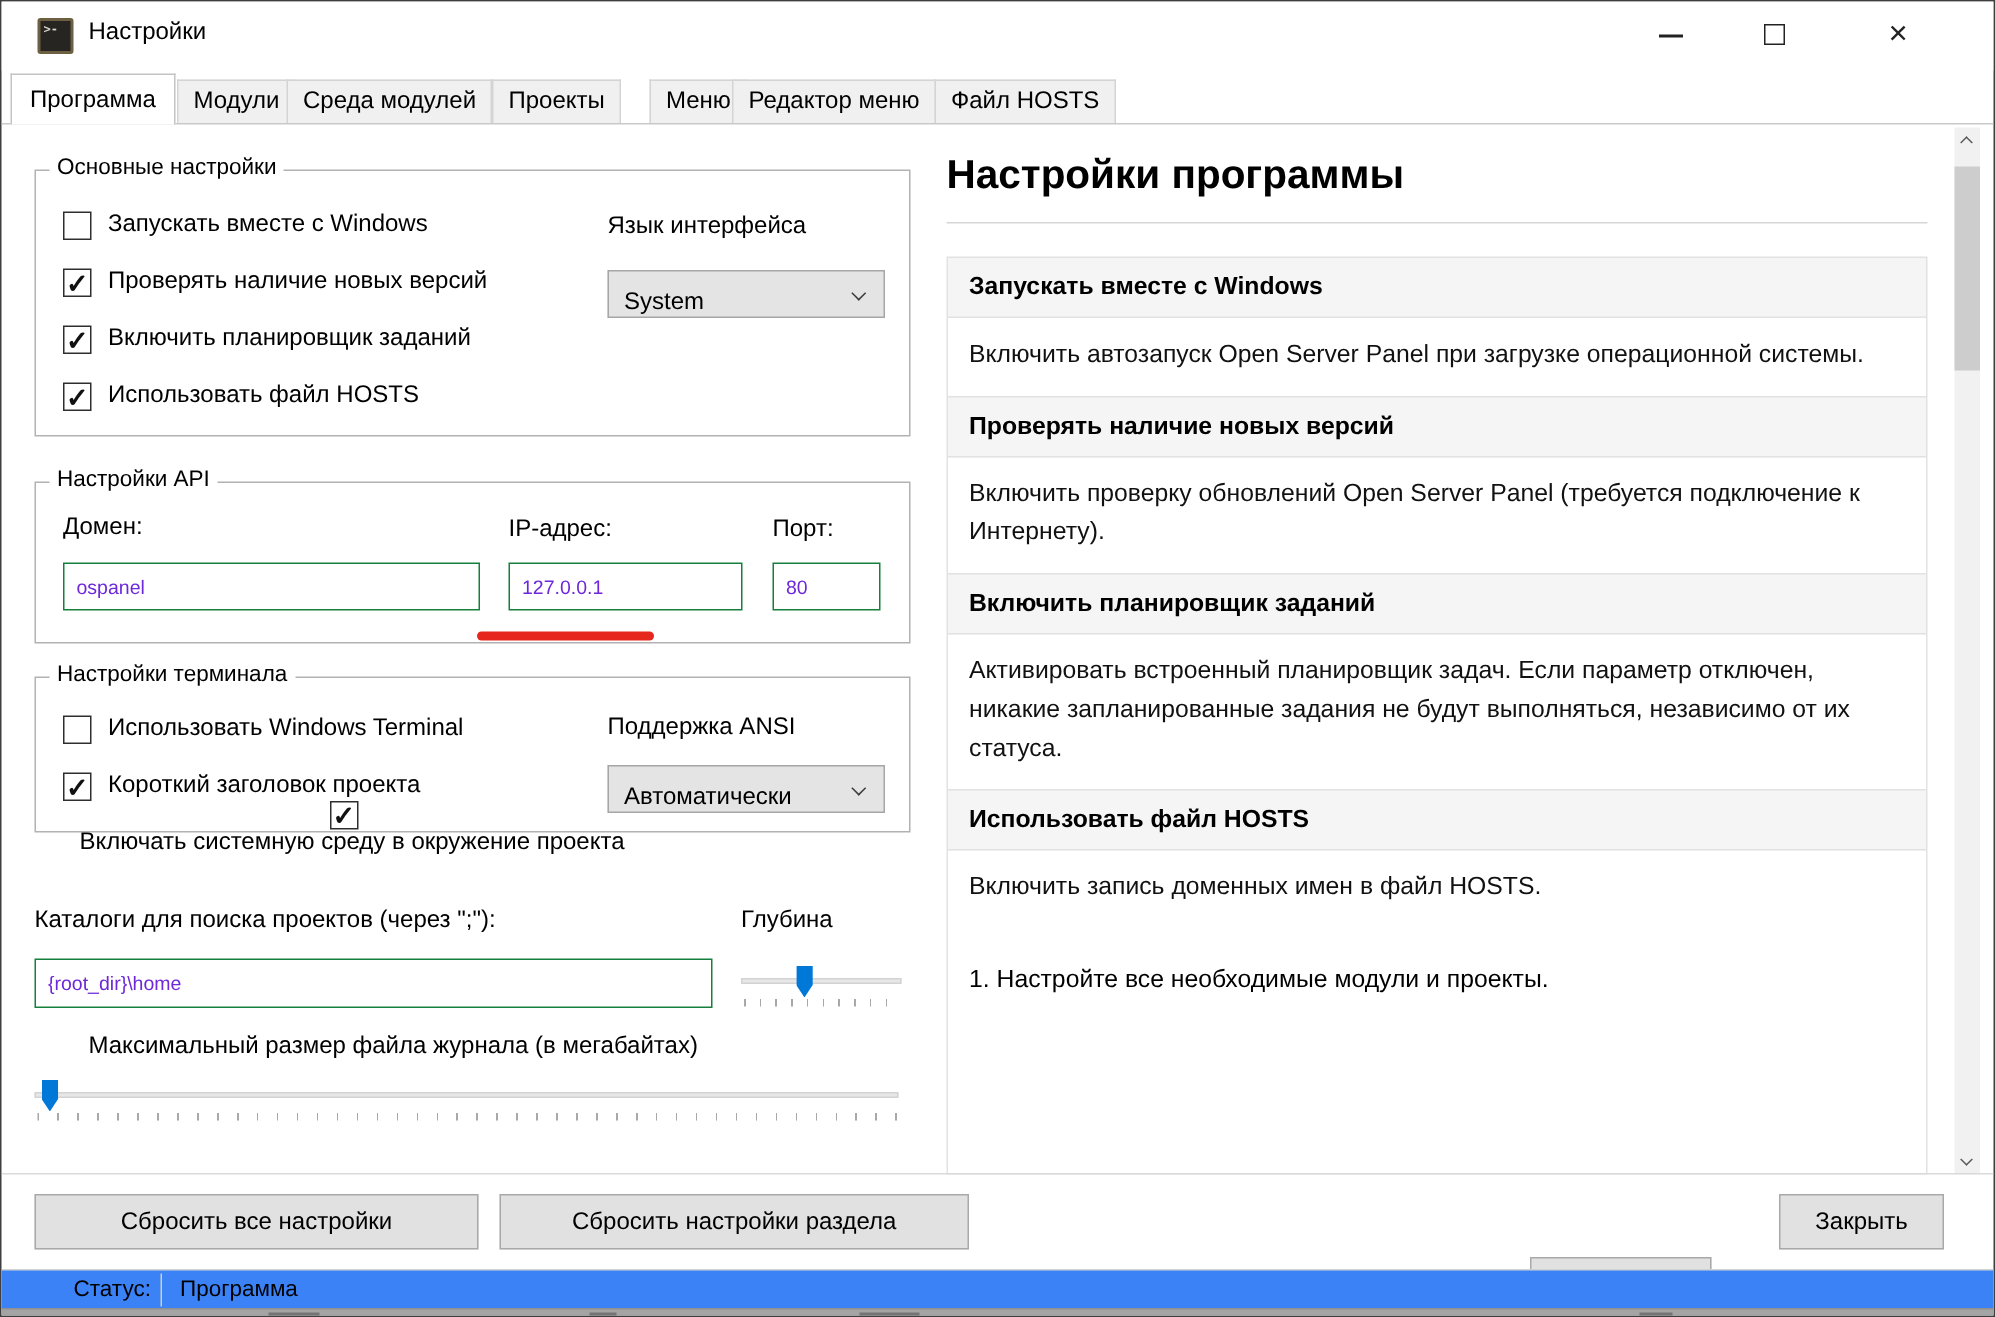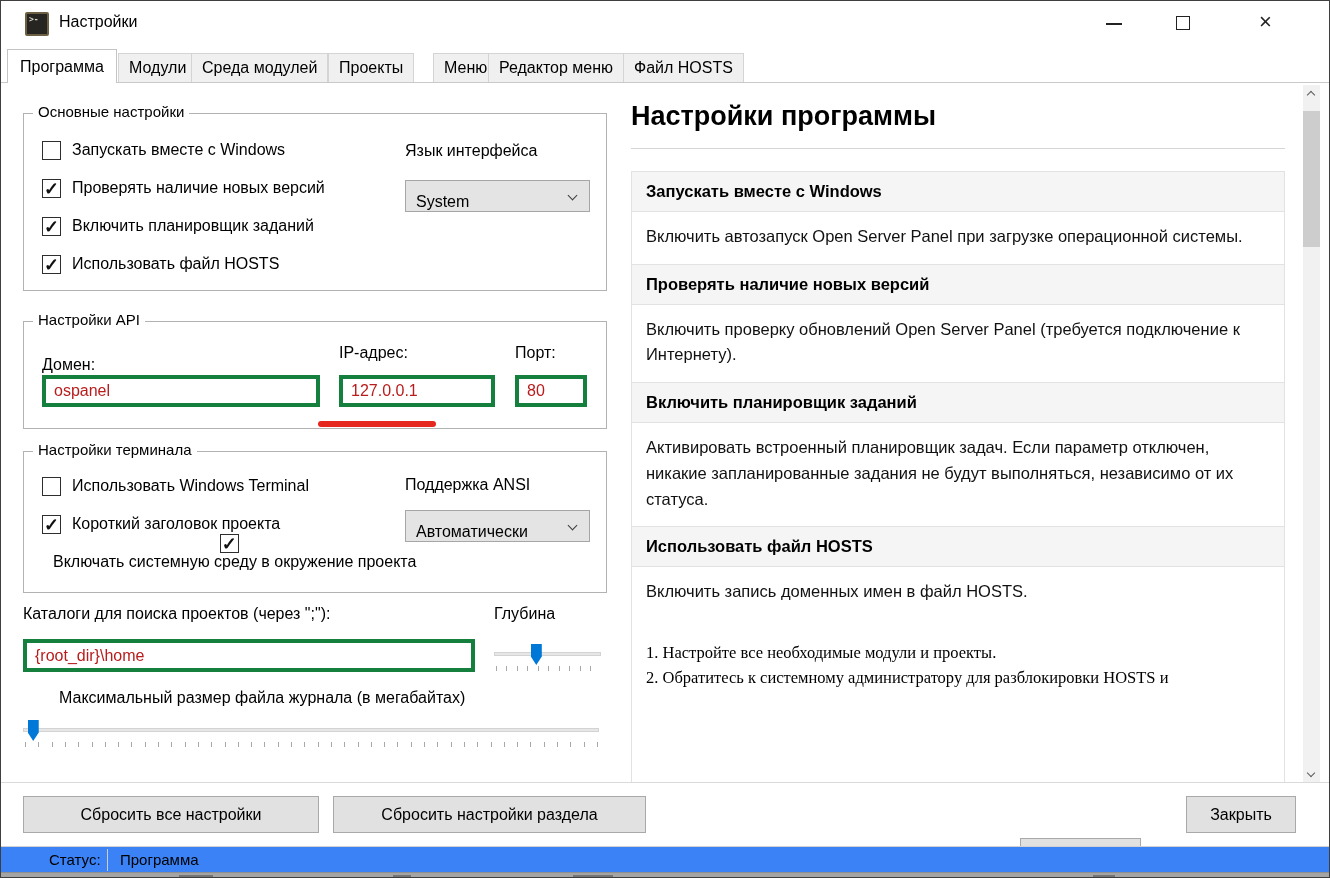--- a/index.html
+++ b/index.html
@@ -48,22 +48,22 @@
 
   .chkrow { position:absolute; left:18px; height:24px; display:flex; align-items:center; cursor:default; }
   .chkbox { width:19px; height:19px; border:1px solid #2e2e2e; background:#fff; position:relative; flex:0 0 auto; }
   .chkbox.checked::after {
     content:"\2713"; position:absolute; left:1px; top:-2px; font-size:18px; font-weight:bold; color:#111;
   }
   .chklabel { margin-left:11px; font-size:16px; white-space:nowrap; }
 
   .field-label { position:absolute; font-size:16px; white-space:nowrap; }
   .txtinput {
-    position:absolute; height:32px; border:4px solid #15803d; background:#fff;
-    font-family:"Liberation Sans", sans-serif; font-size:16px; padding:0 8px; color:#b91c1c;
+    position:absolute; height:32px; border:1px solid #15803d; background:#fff;
+    font-family:"Liberation Sans", sans-serif; font-size:13px; padding:0 8px; color:#6d28d9;
   }
   .combo {
     position:absolute; height:32px; background:#e4e4e4; border:1px solid #a6a6a6;
     display:flex; align-items:flex-end; padding:0 10px; font-size:16px; cursor:default;
   }
   .combo .chev {
     position:absolute; right:13px; top:11px; width:7px; height:7px;
     border-right:1.4px solid #3c3c3c; border-bottom:1.4px solid #3c3c3c; transform:rotate(45deg);
   }
 
@@ -85,21 +85,21 @@
     position:absolute; left:630px; top:170px; width:654px; height:612px;
     border:1px solid #e2e2e2; overflow:hidden; background:#fff;
   }
   .sec-head {
     background:#f5f5f5; border-bottom:1px solid #e2e2e2; border-top:1px solid #e2e2e2;
     font-size:16.5px; font-weight:700; padding:10px 14px;
   }
   .help-wrap .section:first-child .sec-head { border-top:none; }
   .sec-body { font-size:16.5px; line-height:1.56; padding:12px 14px 14px 14px; color:#111; }
   .sec-sub { font-size:16.5px; font-weight:700; line-height:1.5; padding:10px 14px 0 14px; }
-  .sec-line { font-size:16.5px; line-height:1.5; padding:0 14px;font-family:Liberation Serif, serif; }
+  .sec-line { font-size:16.5px; line-height:1.5; padding:0 14px; }
   .sec-line.first { padding-top:22px; }
 
   
   .vscroll { position:absolute; left:1302px; top:84px; width:17px; height:698px; background:#f1f1f1; }
   .vs-btn { position:absolute; left:0; width:17px; height:17px; }
   .vs-btn .chev { position:absolute; left:5px; width:6px; height:6px; border-right:1.3px solid #5b5b5b; border-bottom:1.3px solid #5b5b5b; }
   .vs-btn.up .chev { top:7px; transform:rotate(-135deg); }
   .vs-btn.down { bottom:0; }
   .vs-btn.down .chev { top:4px; transform:rotate(45deg); }
   .vs-thumb { position:absolute; left:0; top:26px; width:17px; height:136px; background:#cdcdcd; }
@@ -167,30 +167,30 @@
     </div>
     <div class="field-label" style="left:381px; top:28px;">Язык интерфейса</div>
     <div class="combo" style="left:381px; top:66px; width:185px;">
       <span>System</span>
       <span class="chev"></span>
     </div>
   </div>
 
   <div class="groupbox" style="left:22px; top:320px; width:584px; height:108px;">
     <div class="legend">Настройки API</div>
-    <div class="field-label" style="left:18px; top:34px;">Домен:</div>
+    <div class="field-label" style="left:18px; top:21px;">Домен:</div>
     <input class="txtinput" style="left: 18px; top: 53px; width: 278px;" value="ospanel">
     <div class="field-label" style="left:315px; top:22px;">IP-адрес:</div>
     <input class="txtinput" style="left: 315px; top: 53px; width: 156px;" value="127.0.0.1">
     <div class="field-label" style="left:491px; top:22px;">Порт:</div>
     <input class="txtinput" style="left: 491px; top: 53px; width: 72px;" value="80">
   </div>
   <div class="red-underline" style="left:317px; top:420px; width:118px;"></div>
 
-  <div class="groupbox" style="left:22px; top:450px; width:584px; height:142px;padding-left:46px;">
+  <div class="groupbox" style="left:22px; top:450px; width:584px; height:104px;padding-left:46px;">
     <div class="legend">Настройки терминала</div>
     <div class="chkrow" style="top:22px;">
       <div class="chkbox"></div>
       <span class="chklabel">Использовать Windows Terminal</span>
     </div>
     <div class="chkrow" style="top:60px;">
       <div class="chkbox checked"></div>
       <span class="chklabel">Короткий заголовок проекта</span>
     </div>
     <div class="chkrow" style="top:82px;flex-direction:column;">
@@ -230,21 +230,20 @@
       <div class="sec-body">Включить проверку обновлений Open Server Panel (требуется подключение к Интернету).</div>
     </div>
     <div class="section">
       <div class="sec-head">Включить планировщик заданий</div>
       <div class="sec-body">Активировать встроенный планировщик задач. Если параметр отключен, никакие запланированные задания не будут выполняться, независимо от их статуса.</div>
     </div>
     <div class="section">
       <div class="sec-head">Использовать файл HOSTS</div>
       <div class="sec-body">Включить запись доменных имен в файл HOSTS.</div>
       <div class="sec-line first">1. Настройте все необходимые модули и проекты.</div>
-      <div class="sec-line">2. Обратитесь к системному администратору для разблокировки HOSTS и</div>
     </div>
   </div>
 
   <div class="vscroll">
     <div class="vs-btn up">
         <span class="chev"></span>
       </div>
     <div class="vs-thumb"></div>
     <div class="vs-btn down">
         <span class="chev"></span>

